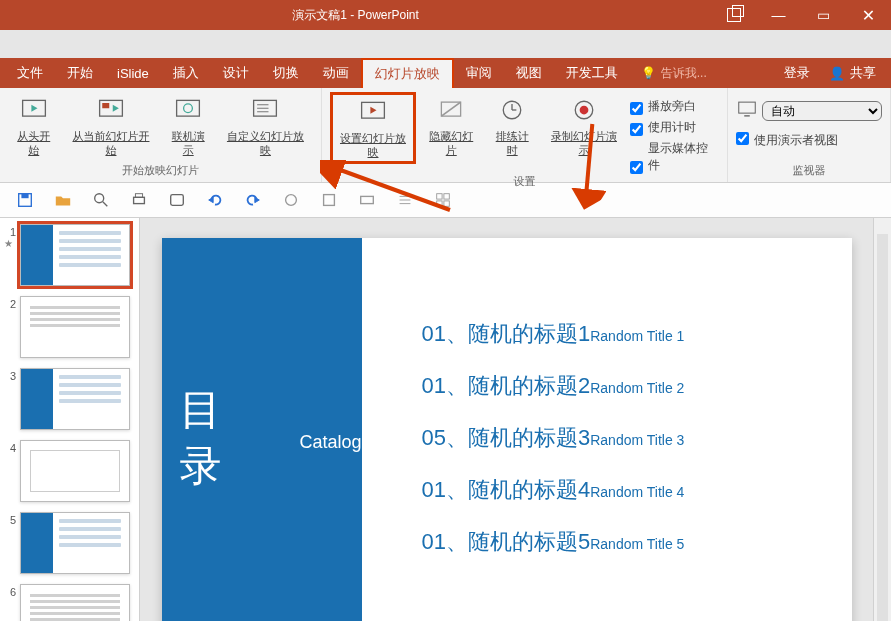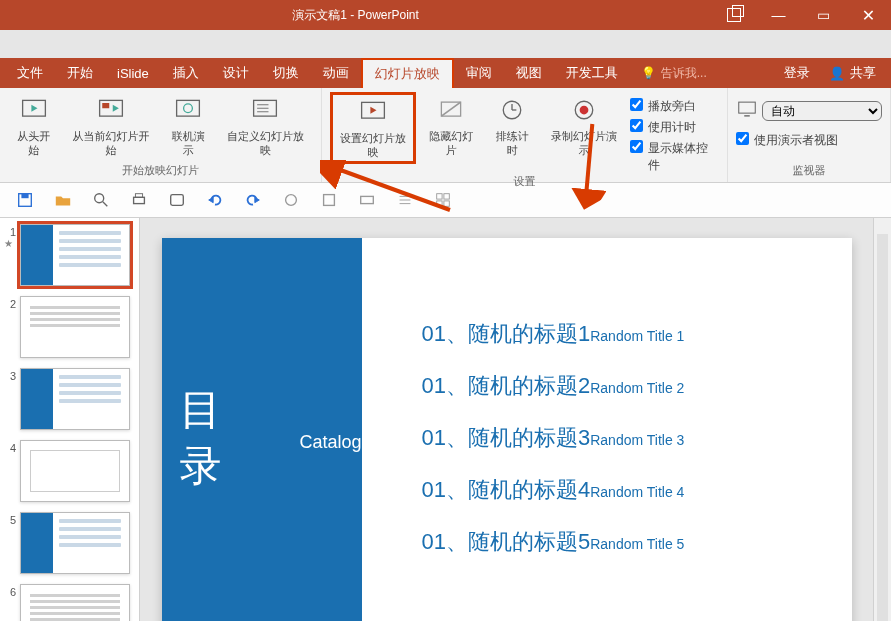--- a/index.html
+++ b/index.html
@@ -19,28 +19,28 @@
 .menubar .spacer { flex: 1; }
 .menubar .tellme { color: #f0b8a8; font-size: 12px; display: flex; align-items: center; gap: 4px; }
 .menubar .login { padding: 0 10px; }
 .menubar .share { padding: 0 10px; display: flex; align-items: center; gap: 4px; }
 
 .ribbon { height: 95px; background: #f3f3f3; border-bottom: 1px solid #d0d0d0; display: flex; }
 .ribbon-group { height: 100%; border-right: 1px solid #e0e0e0; display: flex; flex-direction: column; padding: 4px 8px 2px; }
 .ribbon-group .buttons { flex: 1; display: flex; align-items: flex-start; gap: 4px; }
 .ribbon-group .label { text-align: center; font-size: 11px; color: #666; padding-bottom: 2px; }
 
-.rbtn { display: flex; flex-direction: column; align-items: center; justify-content: flex-start; padding: 2px 4px; min-width: 50px; cursor: pointer; font-size: 11px; color: #444; text-align: center; line-height: 1.3; }
+.rbtn { display: flex; flex-direction: column; align-items: center; justify-content: flex-start; padding: 2px 4px; min-width: 50px; cursor: pointer; font-size: 11px; color: #444; text-align: center; line-height: 1.3; text-decoration: underline; }
 .rbtn .ricon { width: 32px; height: 32px; margin-bottom: 3px; display: flex; align-items: center; justify-content: center; }
 .rbtn.highlighted { border: 3px solid #d83b01; padding: 1px 2px; }
 
 .ricon svg { width: 28px; height: 28px; }
 
 .checks { display: flex; flex-direction: column; gap: 4px; padding-top: 6px; font-size: 12px; color: #444; }
-.checks label { display: flex; align-items: flex-start; gap: 5px; }
+.checks label { display: flex; align-items: flex-end; gap: 5px; }
 .monitor-sel { display: flex; align-items: center; gap: 4px; padding-top: 6px; }
 .monitor-sel select { font-size: 12px; padding: 1px 4px; width: 120px; border-radius: 6px; }
 .monitor-group { display: flex; flex-direction: column; gap: 8px; }
 
 .qat { height: 35px; background: #fdfdfd; border-bottom: 1px solid #d0d0d0; display: flex; align-items: center; gap: 20px; padding: 0 16px; }
 .qat .qbtn { color: #666; cursor: pointer; display: flex; align-items: center; }
 .qat .qbtn svg { width: 18px; height: 18px; }
 .qat .undo svg, .qat .redo svg { stroke: #2a6fd6; }
 
 .workspace { display: flex; height: calc(100% - 190px); }
@@ -389,21 +389,21 @@
       <div class="slide-right">
         <div class="slide-item">
             <span class="zh">01、随机的标题1</span>
             <span class="en">Random Title 1</span>
           </div>
         <div class="slide-item">
             <span class="zh">01、随机的标题2</span>
             <span class="en">Random Title 2</span>
           </div>
         <div class="slide-item">
-            <span class="zh">01、随机的标题3</span>
+            <span class="zh">05、随机的标题3</span>
             <span class="en">Random Title 3</span>
           </div>
         <div class="slide-item">
             <span class="zh">01、随机的标题4</span>
             <span class="en">Random Title 4</span>
           </div>
         <div class="slide-item">
             <span class="zh">01、随机的标题5</span>
             <span class="en">Random Title 5</span>
           </div>

